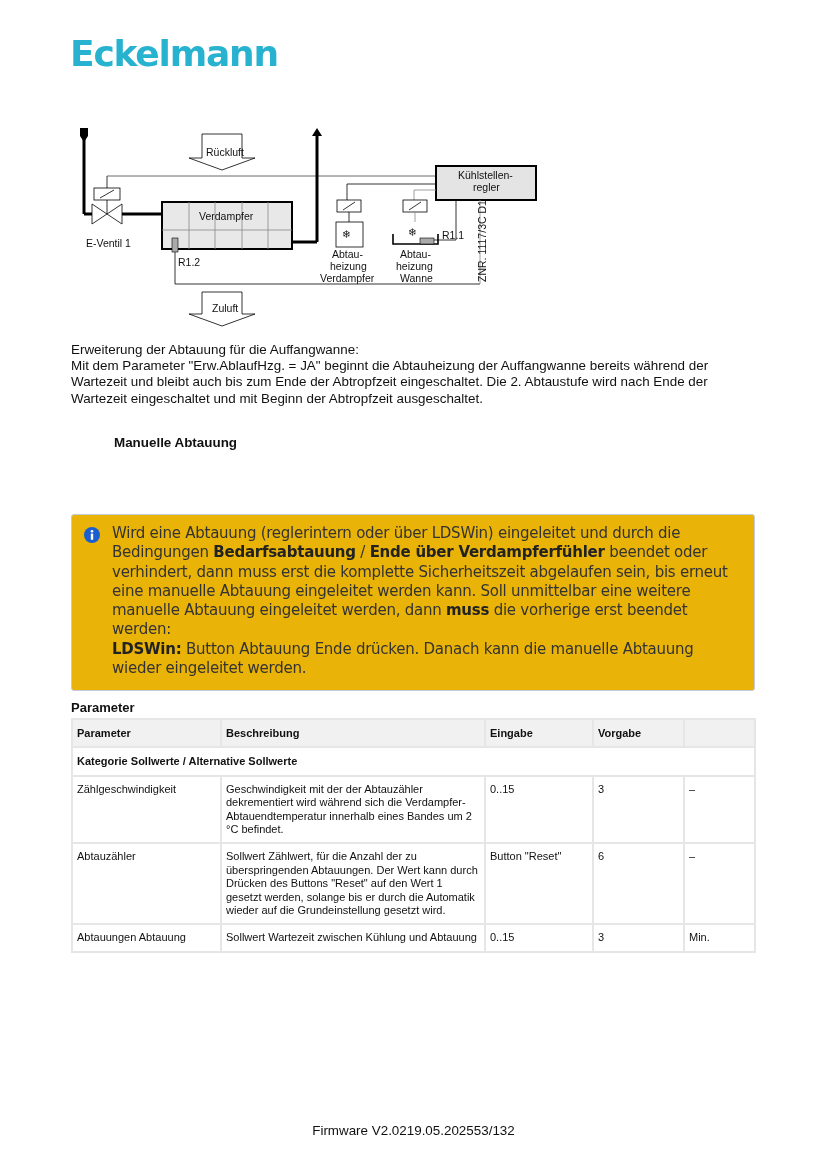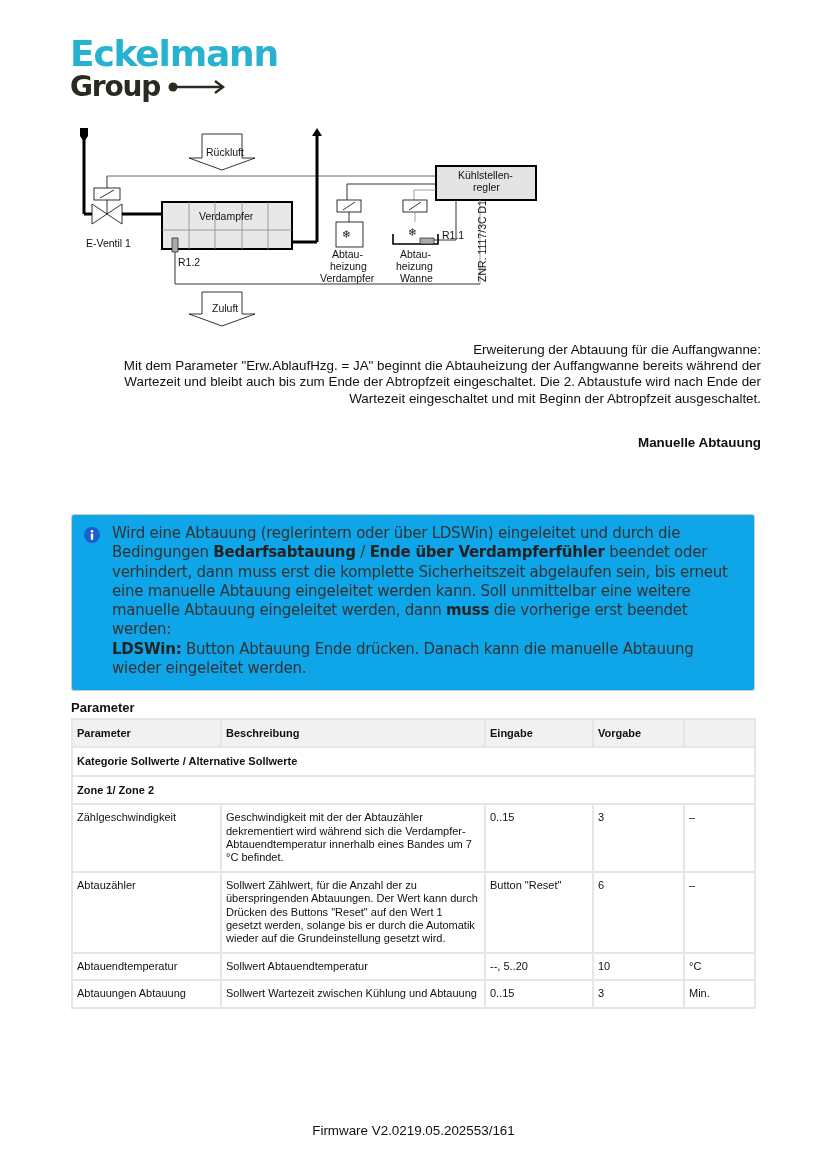--- a/index.html
+++ b/index.html
@@ -7,26 +7,26 @@
   body { position: relative; font-family: "Liberation Sans", sans-serif; color: #111; overflow: hidden; }
 
   .logo { position: absolute; left: 70px; top: 36px; line-height: 1; }
   .logo .l1 { font-family: "DejaVu Sans", sans-serif; font-weight: bold; font-size: 36px; color: #27b2d0; letter-spacing: -1.2px; }
   .logo .l2 { font-family: "DejaVu Sans", sans-serif; font-weight: bold; font-size: 28px; color: #2b2a20; letter-spacing: -1.2px; margin-top: 1px; display: flex; align-items: center; }
   .logo .l2 svg { margin-left: 8px; }
 
   .diagram { position: absolute; left: 70px; top: 124px; width: 480px; height: 210px; }
   .diagram svg text { font-family: "Liberation Sans", sans-serif; font-size: 10.5px; fill: #111; }
 
-  .para { position: absolute; left: 71px; font-size: 13.4px; line-height: 16.2px; color: #111; text-align: right; }
+  .para { position: absolute; left: 71px; font-size: 13.4px; line-height: 16.2px; color: #111; }
   .para.p1 { top: 342px; width: 690px; }
   .para.p2 { top: 435px; width: 690px; }
 
   .infobox { position: absolute; left: 71px; top: 514px; width: 684px; height: 177px;
-    background: #0ea5e9; border: 1px solid #c3cad8; border-radius: 3px; }
+    background: #eab308; border: 1px solid #c3cad8; border-radius: 3px; }
   .infobox .icon { position: absolute; left: 12px; top: 12px; width: 16px; height: 16px; }
   .infobox .txt { position: absolute; left: 40px; top: 9px; width: 630px;
     font-family: "DejaVu Sans", sans-serif; font-size: 15px; line-height: 19.3px; color: #333; letter-spacing: -0.25px; }
   .infobox .txt b { color: #222; }
 
   .ptitle { position: absolute; left: 71px; top: 700px; font-size: 13px; font-weight: bold; }
 
   table.params { position: absolute; left: 71px; top: 718px; width: 685px; border-collapse: collapse; font-size: 11px; }
   table.params td, table.params th { border: 2px solid #e6e6e6; padding: 6px 4px 6px 4px; vertical-align: top; text-align: left; line-height: 13.4px; }
   table.params th { background: #f1f1f1; font-weight: bold; height: 26px; padding-top: 7px; }
@@ -34,28 +34,20 @@
   .c1 { width: 149px; } .c2 { width: 264px; } .c3 { width: 108px; } .c4 { width: 91px; }
 
   .footer { position: absolute; top: 1123px; left: 71px; width: 685px; font-size: 13.4px; display: flex; justify-content: center; }
   .footer span { display: block; }
 </style>
 </head>
 <body>
 
 <div class="logo">
   <div class="l1">Eckelmann</div>
-  <div class="l2">
-    <span>Group</span>
-    <svg width="58" height="14" viewBox="0 0 58 14">
-      <circle cx="5" cy="7" r="4.5" fill="#2b2a20"></circle>
-      <line x1="5" y1="7" x2="55" y2="7" stroke="#2b2a20" stroke-width="2.4"></line>
-      <polyline points="47,1 55,7 47,13" fill="none" stroke="#2b2a20" stroke-width="2.4"></polyline>
-    </svg>
-  </div>
 </div>
 
 <div class="diagram">
   <svg width="480" height="210" viewBox="0 0 480 210">
 
     <line x1="14" y1="4" x2="14" y2="90" stroke="#000" stroke-width="3"></line>
     <polygon points="10,4 18,4 18,12 14,18 10,12" fill="#000"></polygon>
     <line x1="14" y1="90" x2="22" y2="90" stroke="#000" stroke-width="3"></line>
 
     <polygon points="22,80 22,100 37,90" fill="#fff" stroke="#000" stroke-width="0.8"></polygon>
@@ -150,51 +142,41 @@
       <tr>
     <th class="c1">Parameter</th>
     <th class="c2">Beschreibung</th>
     <th class="c3">Eingabe</th>
     <th class="c4">Vorgabe</th>
     <th></th>
   </tr>
   <tr class="cat">
         <td colspan="5">Kategorie Sollwerte / Alternative Sollwerte</td>
       </tr>
-  <tr class="cat">
-        <td colspan="5">Zone 1/ Zone 2</td>
-      </tr>
   <tr style="height:65px;">
     <td>Zählgeschwindigkeit</td>
-    <td>Geschwindigkeit mit der der Abtauzähler dekrementiert wird während sich die Verdampfer-Abtauendtemperatur innerhalb eines Bandes um 7 °C befindet.</td>
+    <td>Geschwindigkeit mit der der Abtauzähler dekrementiert wird während sich die Verdampfer-Abtauendtemperatur innerhalb eines Bandes um 2 °C befindet.</td>
     <td>0..15</td>
     <td>3</td>
     <td>–</td>
   </tr>
   <tr style="height:79px;">
     <td>Abtauzähler</td>
     <td>Sollwert Zählwert, für die Anzahl der zu überspringenden Abtauungen. Der Wert kann durch Drücken des Buttons "Reset" auf den Wert 1 gesetzt werden, solange bis er durch die Automatik wieder auf die Grundeinstellung gesetzt wird.</td>
     <td>Button "Reset"</td>
     <td>6</td>
     <td>–</td>
-  </tr>
-  <tr>
-    <td>Abtauendtemperatur</td>
-    <td>Sollwert Abtauendtemperatur</td>
-    <td>--, 5..20</td>
-    <td>10</td>
-    <td>°C</td>
   </tr>
   <tr>
     <td>Abtauungen Abtauung</td>
     <td>Sollwert Wartezeit zwischen Kühlung und Abtauung</td>
     <td>0..15</td>
     <td>3</td>
     <td>Min.</td>
   </tr>
 </tbody>
   </table>
 
 <div class="footer">
   <span>Firmware V2.02</span>
   <span>19.05.2025</span>
-  <span>53/161</span>
+  <span>53/132</span>
 </div>
 
 </body></html>

